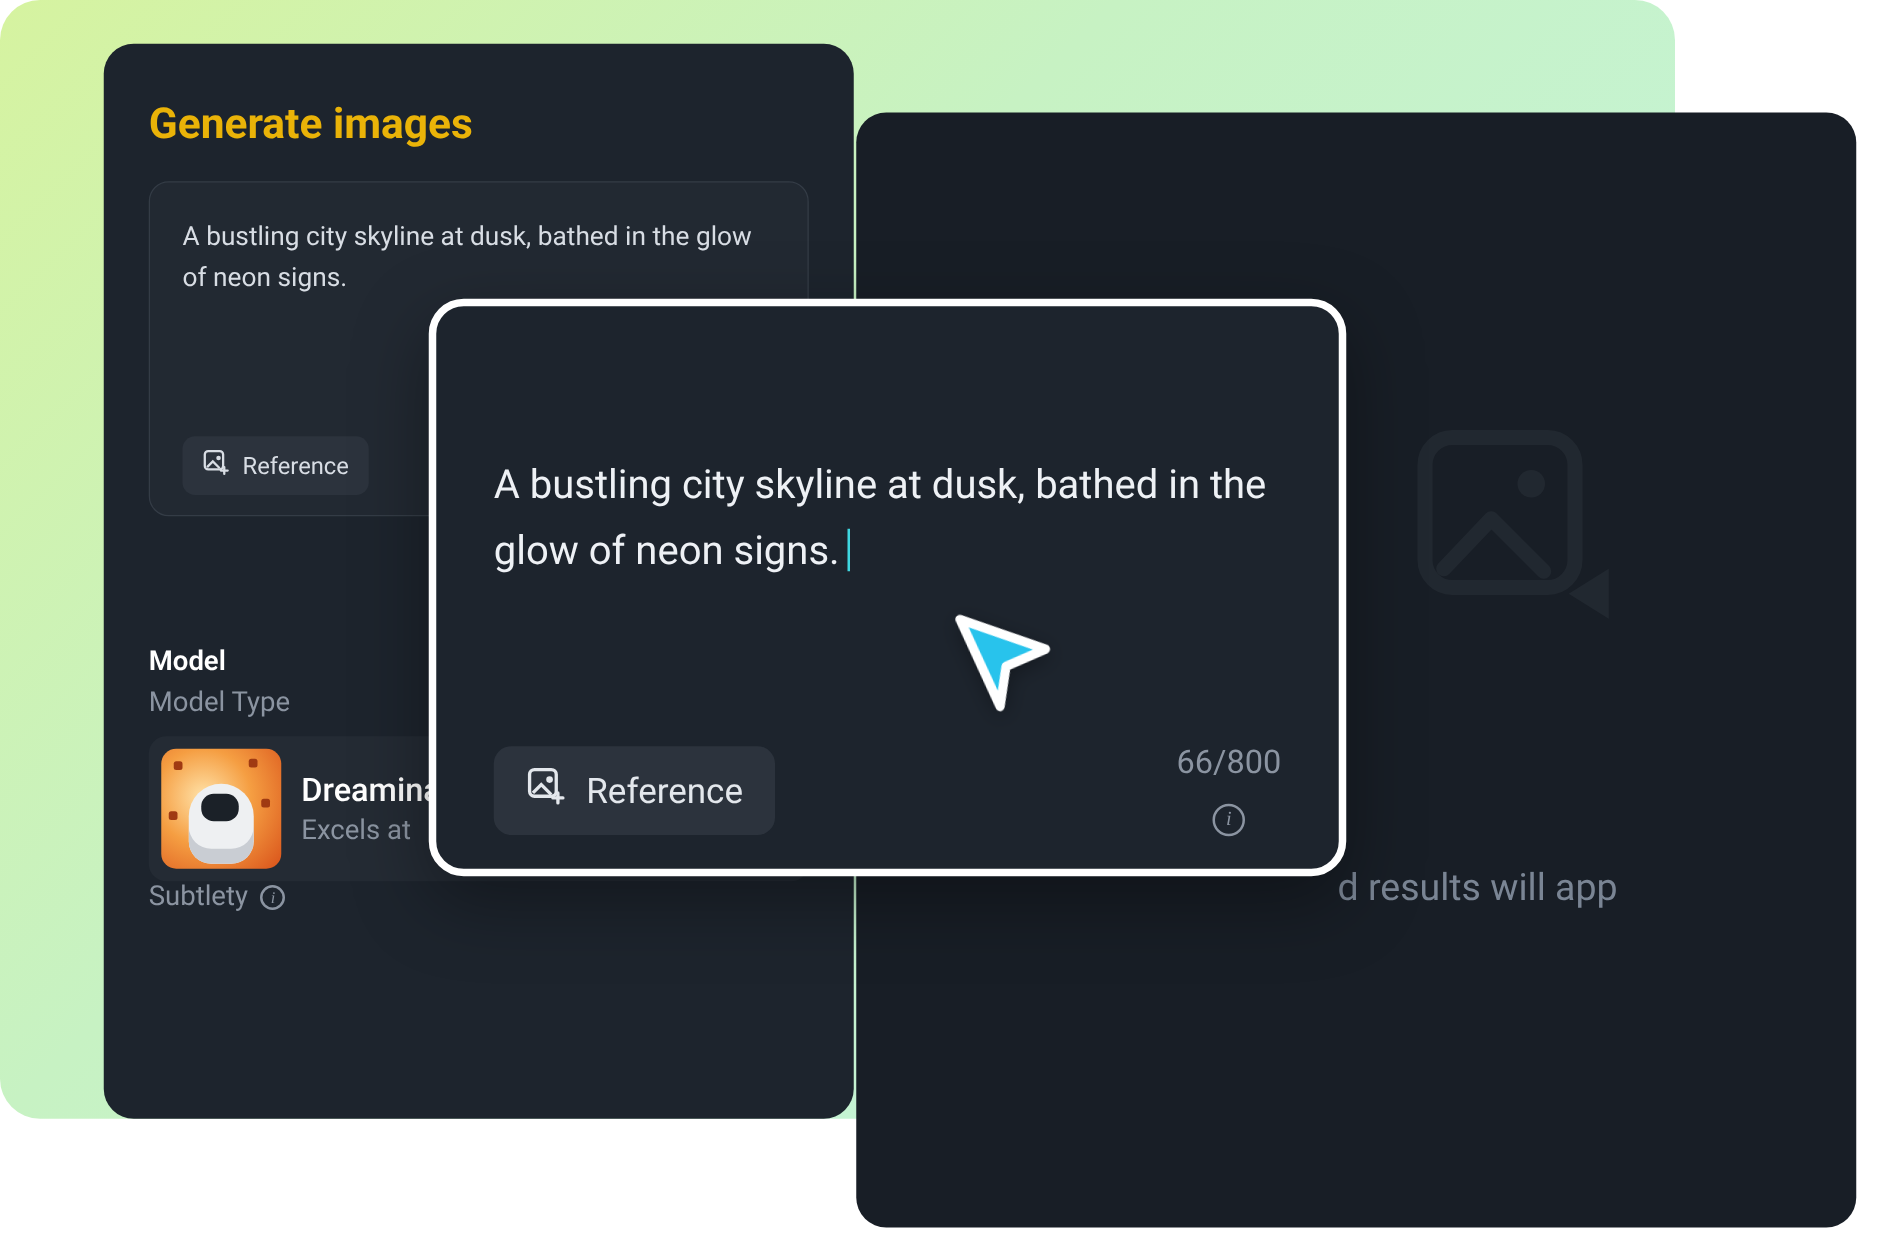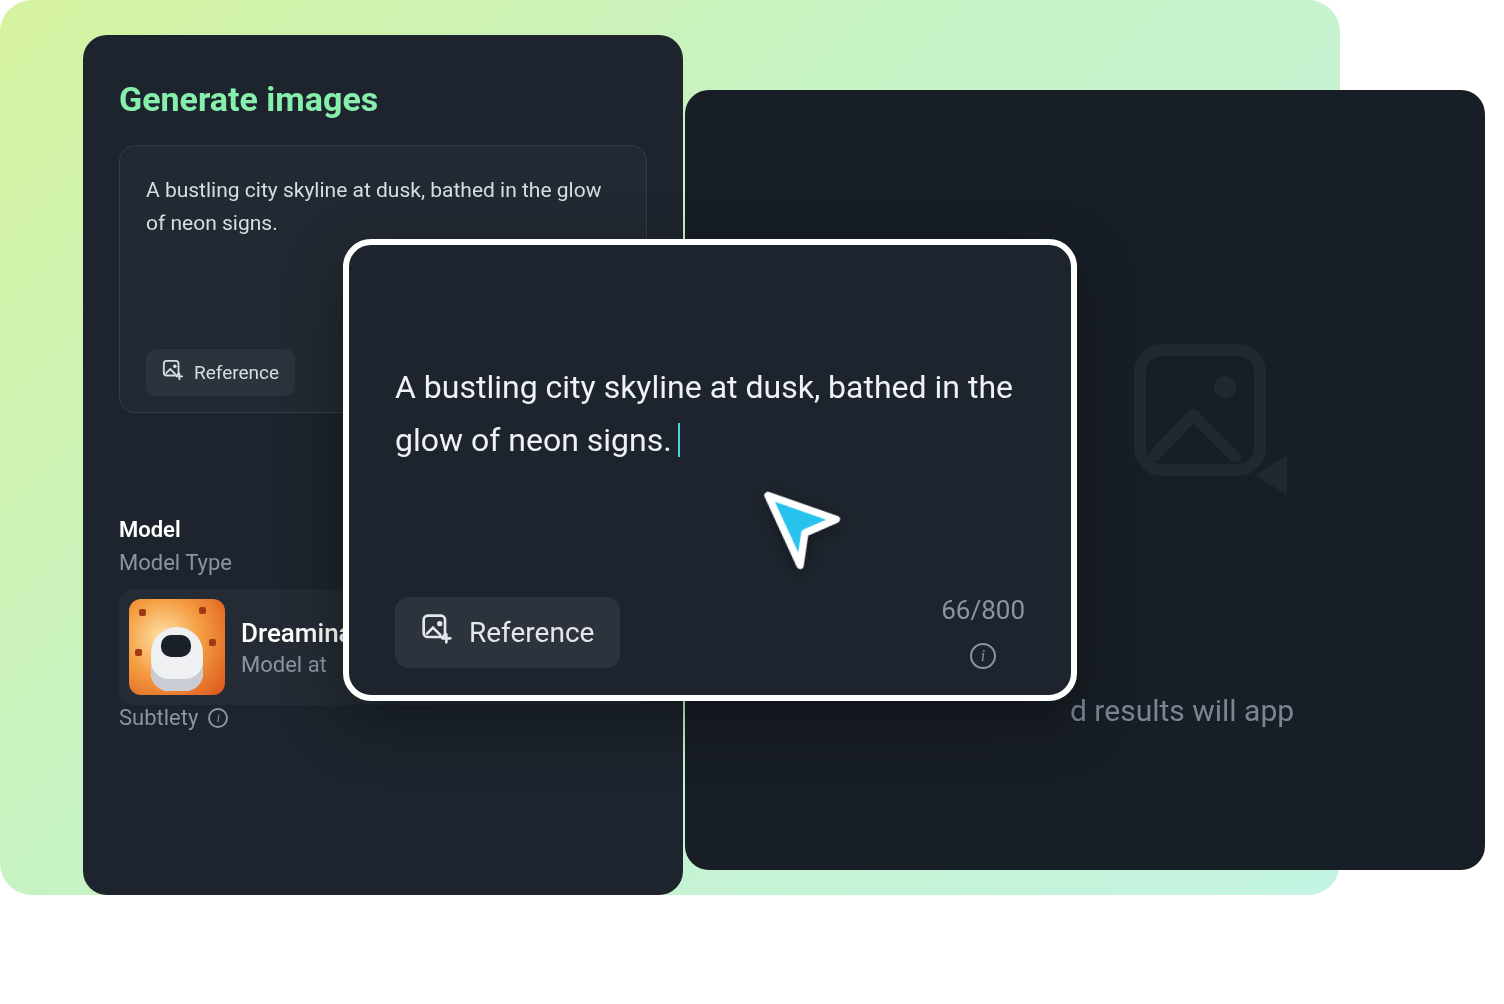--- a/index.html
+++ b/index.html
@@ -12,21 +12,21 @@
     left: 0; top: 0;
     width: 1340px; height: 895px;
     background: linear-gradient(135deg, #d6f3a0 0%, #c7f2c3 40%, #c3f4e2 100%);
     border-radius: 32px;
   }
 
   
   .results-pane {
     position: absolute;
     left: 685px; top: 90px;
-    width: 800px; height: 780px;
+    width: 800px; height: 892px;
     background: #181e26;
     border-radius: 24px;
     overflow: hidden;
   }
   .results-icon {
     position: absolute;
     left: 430px; top: 235px;
     width: 200px; height: 200px;
     opacity: .55;
   }
@@ -44,21 +44,21 @@
     left: 83px; top: 35px;
     width: 600px; height: 860px;
     background: #1d242d;
     border-radius: 24px;
     padding: 44px 36px 36px 36px;
     color: #e7ebef;
   }
   .panel h1 {
     font-size: 34px;
     font-weight: 700;
-    color: #86efac;
+    color: #eab308;
     margin-bottom: 26px;
   }
 
   .prompt-card {
     border: 1px solid #343c46;
     background: #222932;
     border-radius: 16px;
     padding: 28px 26px 16px 26px;
     min-height: 268px;
     display: flex; flex-direction: column; justify-content: space-between;
@@ -240,21 +240,21 @@
     <div class="model-thumb">
       <div class="astro"></div>
         <div class="visor"></div>
       <div class="fly f1"></div>
         <div class="fly f2"></div>
         <div class="fly f3"></div>
         <div class="fly f4"></div>
     </div>
     <div>
       <div class="model-name">Dreamina</div>
-      <div class="model-desc">Model at</div>
+      <div class="model-desc">Excels at</div>
     </div>
   </div>
 
   <div class="subtlety-row">
     <span>Subtlety</span>
     <span class="info-ico">i</span>
   </div>
 </div>
 
 <div class="zoom-card">

